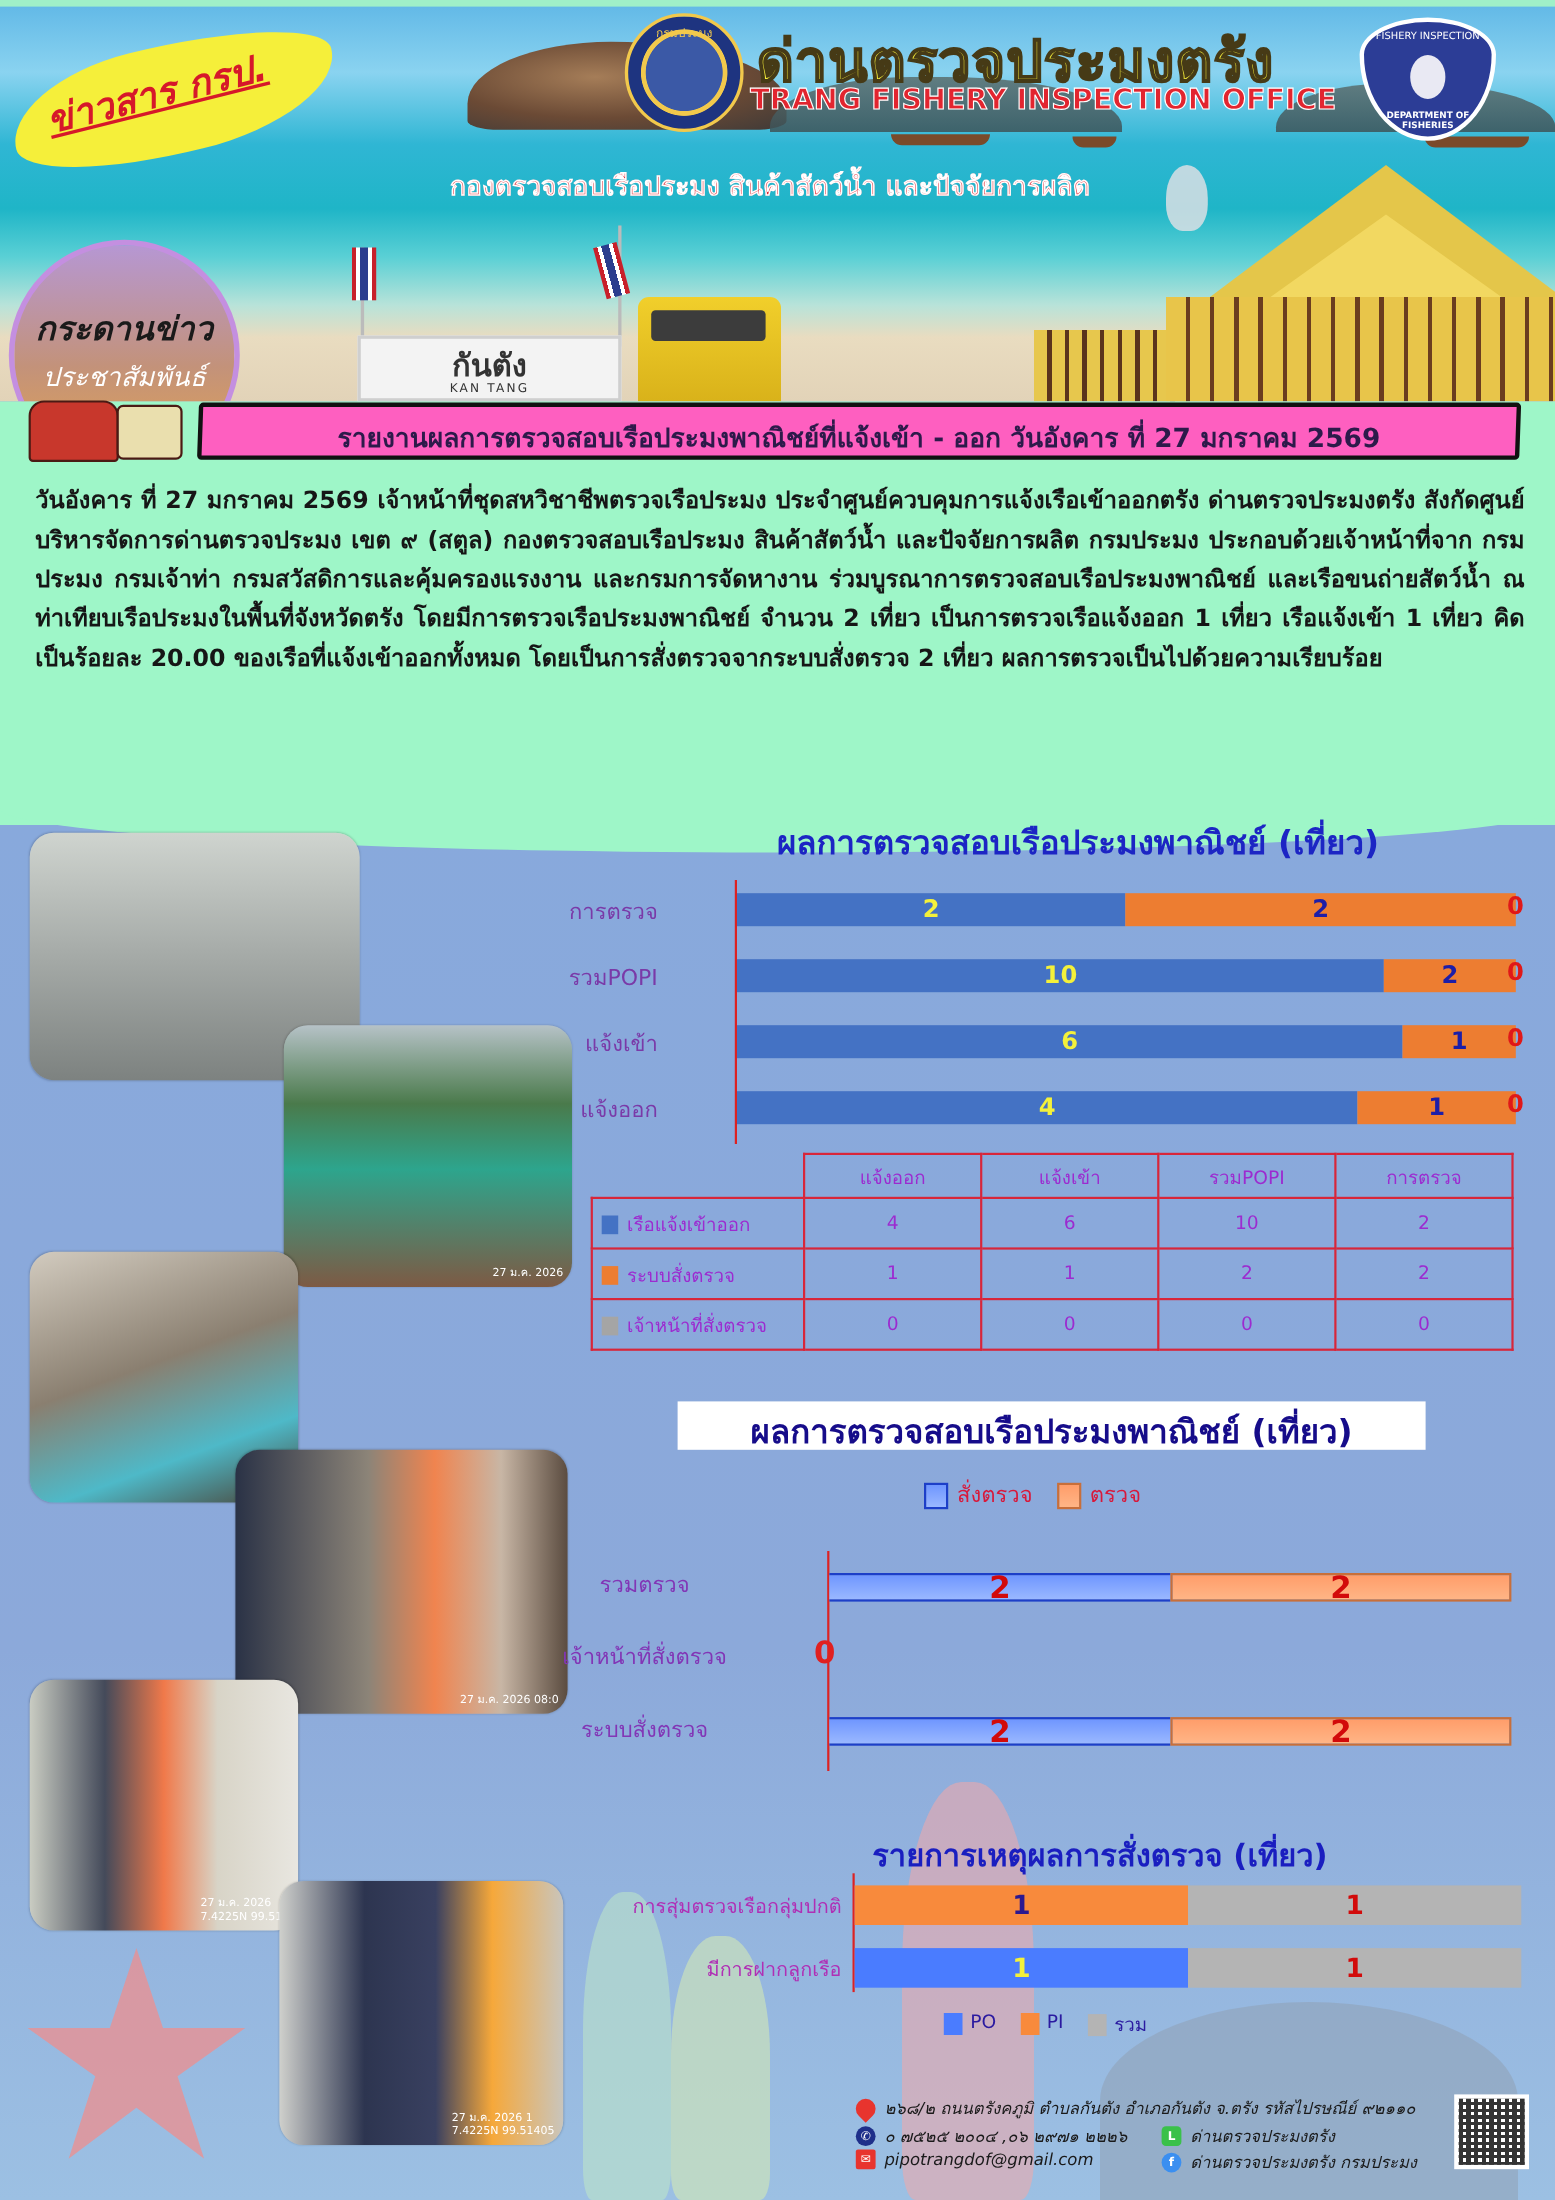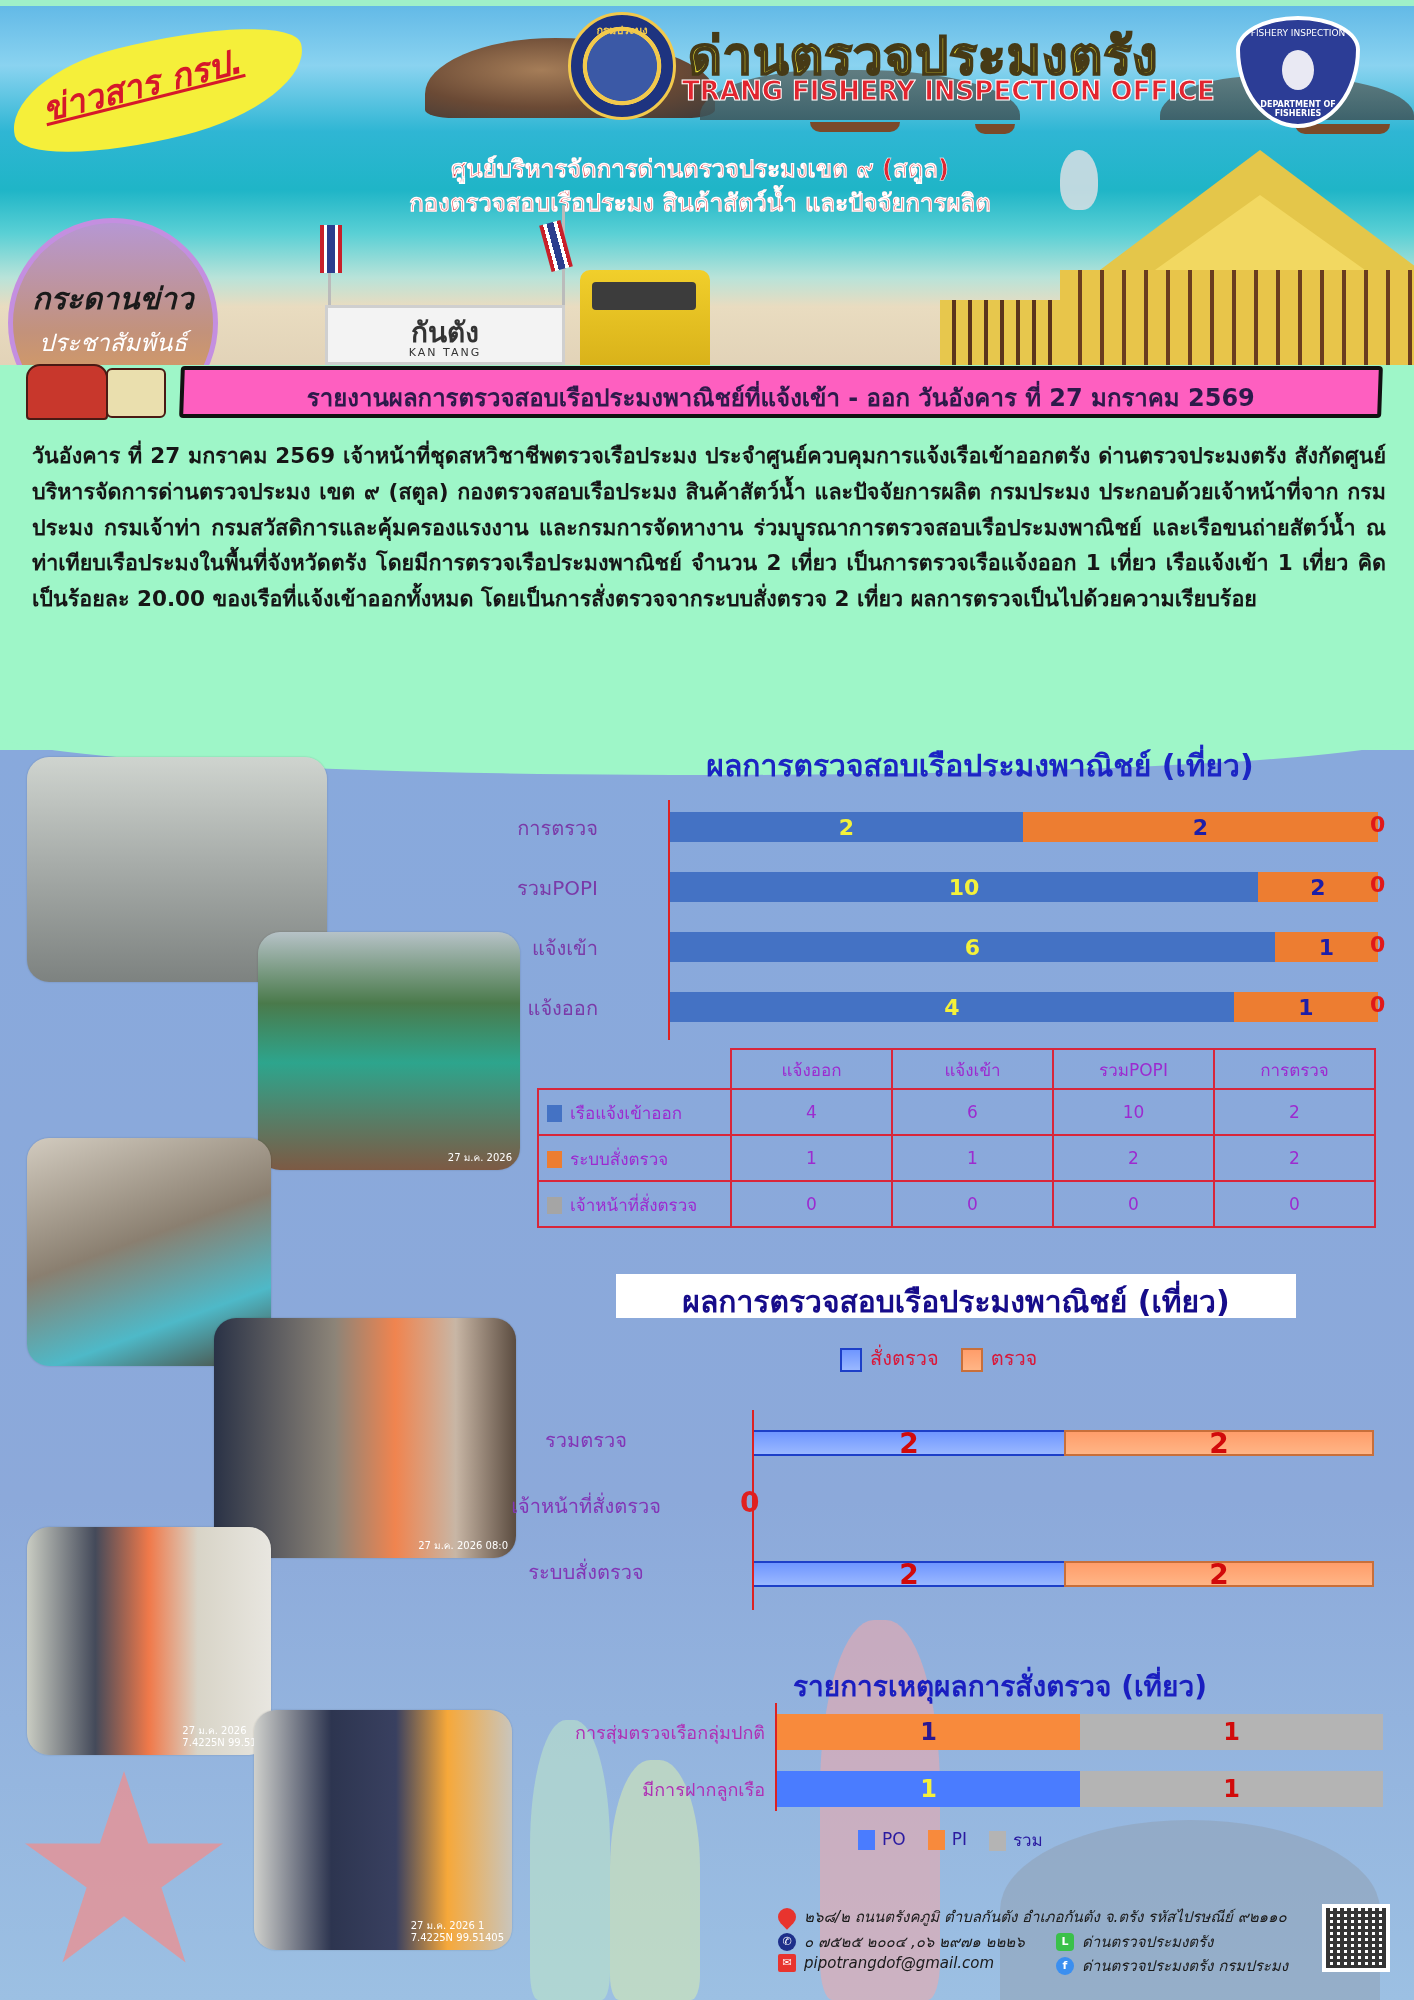--- a/index.html
+++ b/index.html
@@ -23,21 +23,21 @@
 .sign .th{position:absolute;left:0;right:0;top:2px;text-align:center;font-size:28px;font-weight:bold;color:#333}
 .sign .en{position:absolute;left:0;right:0;top:38px;text-align:center;font-size:11px;color:#333;letter-spacing:2px}
 .flag{position:absolute;width:22px;height:48px;background:linear-gradient(90deg,#c8202a 0 18%,#fff 18% 34%,#2b3d8e 34% 66%,#fff 66% 82%,#c8202a 82%)}
 .pole{position:absolute;width:3px;background:#bbb}
 .yellow-brush{position:absolute;left:8px;top:40px;width:300px;height:100px;background:#f5ef3a;border-radius:40% 60% 45% 55%/60% 40% 60% 40%;transform:rotate(-14deg)}
 .news-label{position:absolute;left:40px;top:58px;transform:rotate(-14deg);font-size:34px;font-weight:bold;color:#d6182a;font-style:italic;text-decoration:underline;text-decoration-color:#d6182a}
 .board-circle{position:absolute;left:8px;top:218px;width:210px;height:210px;border-radius:50%;border:5px solid #c48fe0;background:linear-gradient(180deg,#b697d3 0%,#c3927a 55%,#e3a350 100%)}
 .board-circle .l1{position:absolute;left:0;right:0;top:52px;text-align:center;font-size:30px;font-style:italic;color:#1a1a1a;font-weight:bold}
 .board-circle .l2{position:absolute;left:0;right:0;top:100px;text-align:center;font-size:24px;font-style:italic;color:#fff}
 .logo-dof{position:absolute;left:568px;top:12px;width:108px;height:108px;border-radius:50%;background:radial-gradient(circle,#3b59a6 0 48%,#f2c94c 49% 54%,#1e3480 55%);border:3px solid #f2c94c}
-.logo-dof .t{position:absolute;left:0;right:0;top:6px;text-align:center;color:#f2c94c;font-size:11px;font-weight:bold}
+.logo-dof .t{position:absolute;left:0;right:0;top:6px;text-align:center;color:#f2c94c;font-size:11px;font-weight:normal}
 .title-th{position:absolute;left:688px;top:14px;font-size:52px;font-weight:bold;color:#f4ec3a;-webkit-text-stroke:2px #463a16;letter-spacing:1px}
 .title-en{position:absolute;left:682px;top:76px;font-size:26px;font-weight:bold;color:#e2252f;-webkit-text-stroke:1px #fff}
 .shield{position:absolute;left:1236px;top:16px;width:124px;height:112px;background:#2c3d96;border:4px solid #fff;border-radius:50% 50% 50% 50%/30% 30% 70% 70%}
 .shield .t1{position:absolute;left:0;right:0;top:8px;text-align:center;font-size:9px;color:#fff;font-weight:normal}
 .shield .t2{position:absolute;left:0;right:0;top:80px;text-align:center;font-size:8px;color:#fff;font-weight:bold}
 .shield .core{position:absolute;left:42px;top:30px;width:32px;height:40px;background:#e9e9f3;border-radius:50%}
 .subtitle{position:absolute;left:300px;top:152px;width:800px;text-align:center;color:#e02631;font-size:24px;font-weight:bold;line-height:34px;-webkit-text-stroke:.5px #fff}
 .dugong{position:absolute;left:1060px;top:150px;width:38px;height:60px;border-radius:50% 50% 40% 40%;background:#d9dfe4;opacity:.85}
 
 .pink-bar{position:absolute;left:180px;top:366px;width:1202px;height:52px;background:#fe5fc0;border:4px solid #111;border-radius:4px;transform:skewX(-2deg)}
@@ -117,21 +117,20 @@
   </div>
   <div class="title-th">ด่านตรวจประมงตรัง</div>
   <div class="title-en">TRANG FISHERY INSPECTION OFFICE</div>
   <div class="shield">
     <div class="t1">FISHERY INSPECTION</div>
     <div class="core"></div>
     <div class="t2">DEPARTMENT OF FISHERIES</div>
   </div>
 
   <div class="subtitle">
-    <div>ศูนย์บริหารจัดการด่านตรวจประมงเขต ๙ (สตูล)</div>
     <div>กองตรวจสอบเรือประมง สินค้าสัตว์น้ำ และปัจจัยการผลิต</div>
   </div>
   <div class="dugong"></div>
 
   <div class="pole" style="left:328px;top:225px;height:90px"></div>
   <div class="flag" style="left:320px;top:225px"></div>
   <div class="pole" style="left:562px;top:205px;height:110px"></div>
   <div class="flag" style="left:545px;top:222px;transform:rotate(-15deg)"></div>
 
   <div class="sign">

